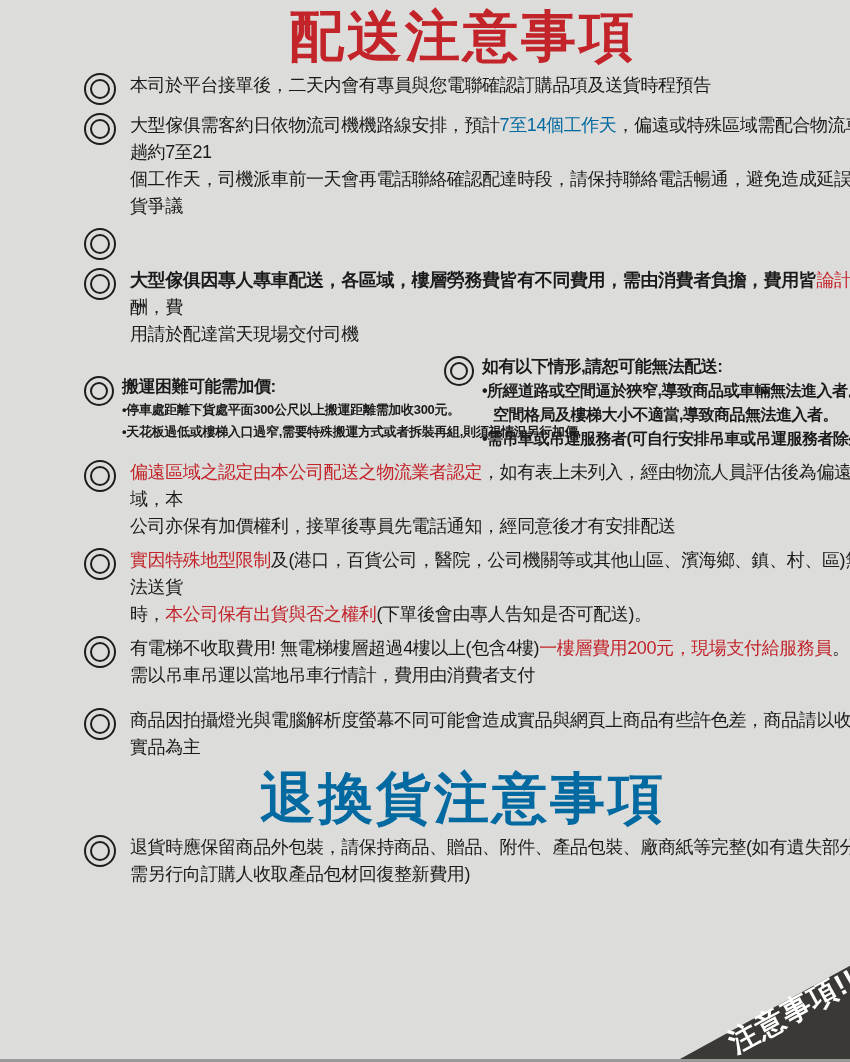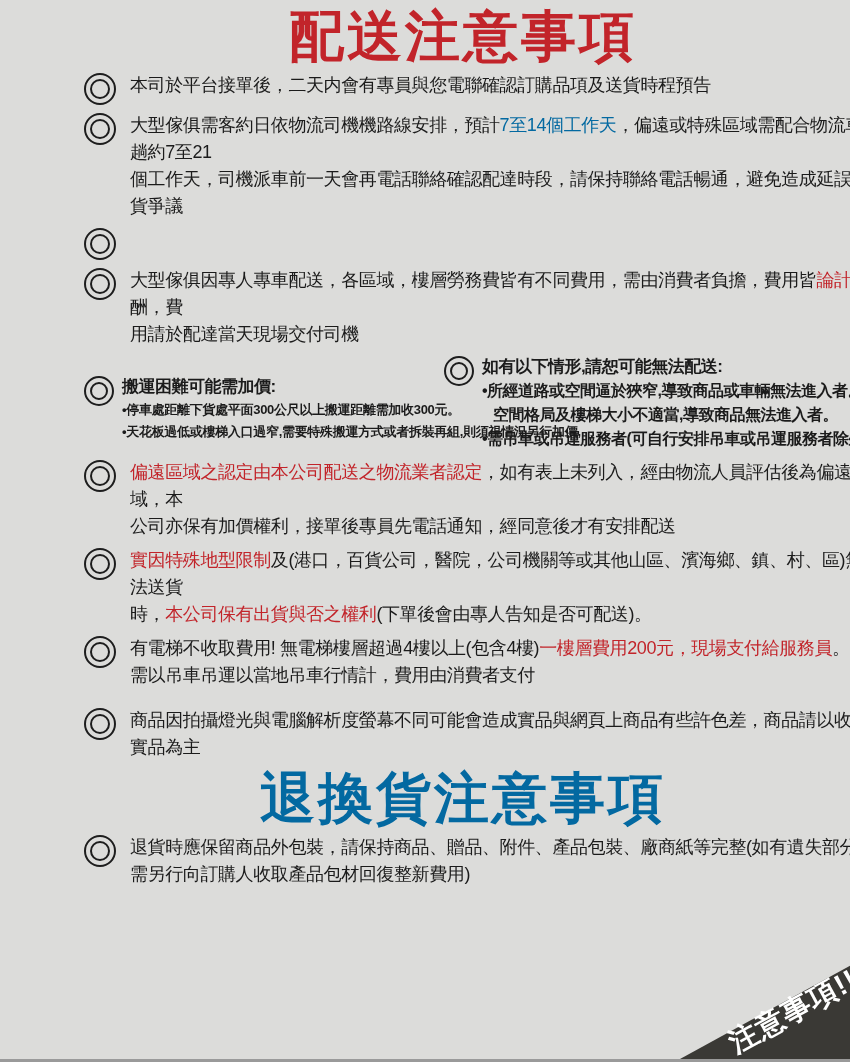--- a/index.html
+++ b/index.html
@@ -102,21 +102,21 @@
       </div>
       <div class="item">
         <span class="bullet"></span>
         <div class="item-text"><span style="color: rgb(27, 27, 27);">大型傢俱需客約日依物流司機機路線安排，預計</span><span style="color: #0369a1;">7至14個工作天</span><span style="color: rgb(27, 27, 27);">，偏遠或特殊區域需配合物流車趟約7至21</span><br><span style="color: rgb(27, 27, 27);">個工作天，司機派車前一天會再電話聯絡確認配達時段，請保持聯絡電話暢通，避免造成延誤收貨爭議</span></div>
       </div>
       <div class="item">
         <span class="bullet"></span>
       </div>
       <div class="item">
         <span class="bullet"></span>
-        <div class="item-text"><span style="color: rgb(27, 27, 27);">大型傢俱因專人專車配送，各區域，樓層勞務費皆有不同費用，需由消費者負擔，費用皆</span><span style="color: rgb(194, 36, 42);">論計</span><span style="color: rgb(27, 27, 27);">計酬，費</span><br><span style="color: rgb(27, 27, 27);">用請於配達當天現場交付司機</span></div>
+        <div class="item-text"><span style="color: rgb(27, 27, 27); font-weight: bold;">大型傢俱因專人專車配送，各區域，樓層勞務費皆有不同費用，需由消費者負擔，費用皆</span><span style="color: rgb(194, 36, 42);">論計</span><span style="color: rgb(27, 27, 27);">計酬，費</span><br><span style="color: rgb(27, 27, 27);">用請於配達當天現場交付司機</span></div>
       </div>
       <div class="columns">
         <div class="col col-left">
           <span class="bullet"></span>
           <div class="col-body">
             <div class="col-header">搬運困難可能需加價:</div>
             <div class="sub">•停車處距離下貨處平面300公尺以上搬運距離需加收300元。</div>
             <div class="sub">•天花板過低或樓梯入口過窄,需要特殊搬運方式或者拆裝再組,則須視情況另行加價,</div>
           </div>
         </div>

